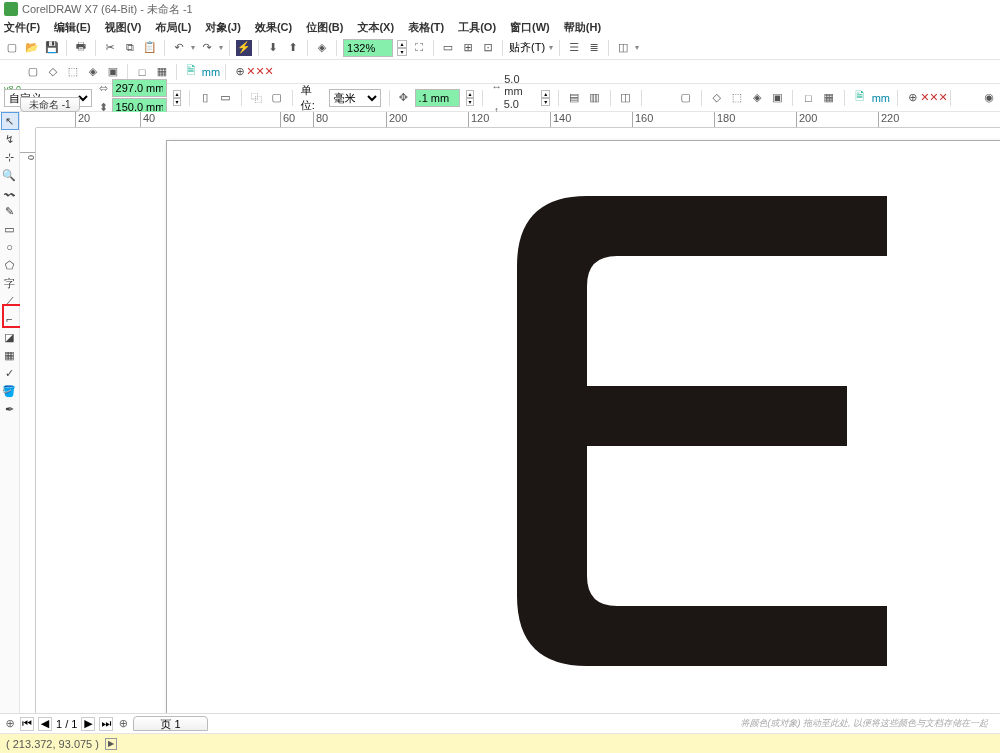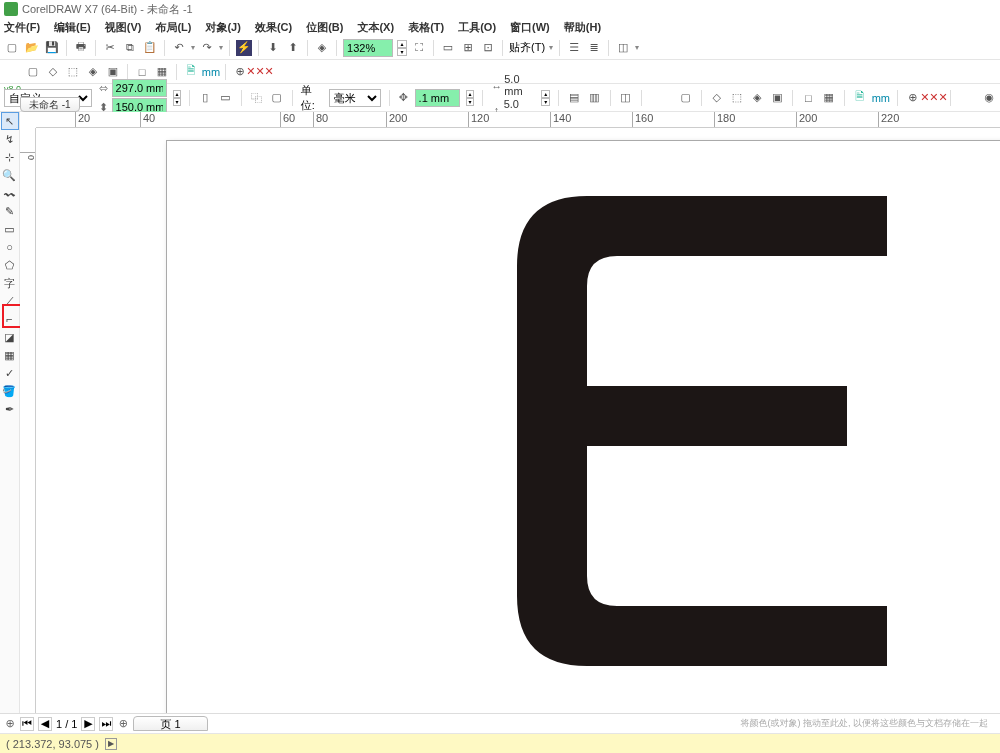--- a/index.html
+++ b/index.html
@@ -26,21 +26,21 @@
 .ruler-v { position: absolute; left: 20px; top: 128px; width: 16px; bottom: 40px; background: #fff; border-right: 1px solid #ccc; color: #555; overflow: hidden; }
 .ruler-v .tick { position: absolute; left: 0; border-top: 1px solid #aaa; width: 16px; font-size: 9px; writing-mode: vertical-rl; padding-top: 2px; }
 .canvas-area { position: absolute; left: 36px; top: 128px; right: 0; bottom: 40px; background: #fff; overflow: hidden; }
 .page { position: absolute; left: 130px; top: 12px; width: 860px; height: 580px; background: #fff; border: 1px solid #aaa; box-shadow: 2px 2px 6px rgba(0,0,0,.15); }
 .letter-e { position: absolute; left: 350px; top: 55px; }
 .doc-tabs { position: absolute; left: 20px; top: 96px; height: 16px; display: flex; align-items: center; }
 .doc-tab { background: linear-gradient(#fff,#eee); border: 1px solid #bbb; padding: 0 8px; height: 15px; line-height: 14px; font-size: 10px; color: #333; border-radius: 0 0 4px 4px; }
 .nav-bar { position: absolute; left: 0; bottom: 20px; right: 0; height: 20px; background: #fff; display: flex; align-items: center; border-top: 1px solid #ddd; padding: 0 4px; gap: 4px; font-size: 10px; }
 .nav-btn { width: 14px; height: 14px; border: 1px solid #ccc; display: inline-flex; align-items: center; justify-content: center; cursor: pointer; }
 .page-tab { background: linear-gradient(#fff,#f0f0f0); border: 1px solid #bbb; padding: 0 26px; height: 15px; line-height: 14px; border-radius: 4px 4px 0 0; }
-.palette-hint { margin-left: auto; color: #aaa; font-size: 9px; padding-right: 8px; }
+.palette-hint { margin-left: auto; color: #aaa; font-style: italic; font-size: 9px; padding-right: 8px; }
 .status-bar { position: absolute; left: 0; bottom: 0; right: 0; height: 20px; background: #fef9c3; display: flex; align-items: center; padding: 0 6px; color: #555; border-top: 1px solid #e5e5e5; }
 .status-bar .play { margin-left: 6px; width: 12px; height: 12px; border: 1px solid #999; display: inline-flex; align-items: center; justify-content: center; font-size: 8px; }
 .red-box { position: absolute; left: 2px; top: 304px; width: 42px; height: 24px; border: 2px solid #ee1c25; pointer-events: none; }
 .spinner { width: 10px; display: flex; flex-direction: column; }
 .spinner span { height: 8px; border: 1px solid #bbb; font-size: 6px; text-align: center; line-height: 6px; cursor: pointer; }
 </style>
 </head>
 <body>
 
 <div class="titlebar">

